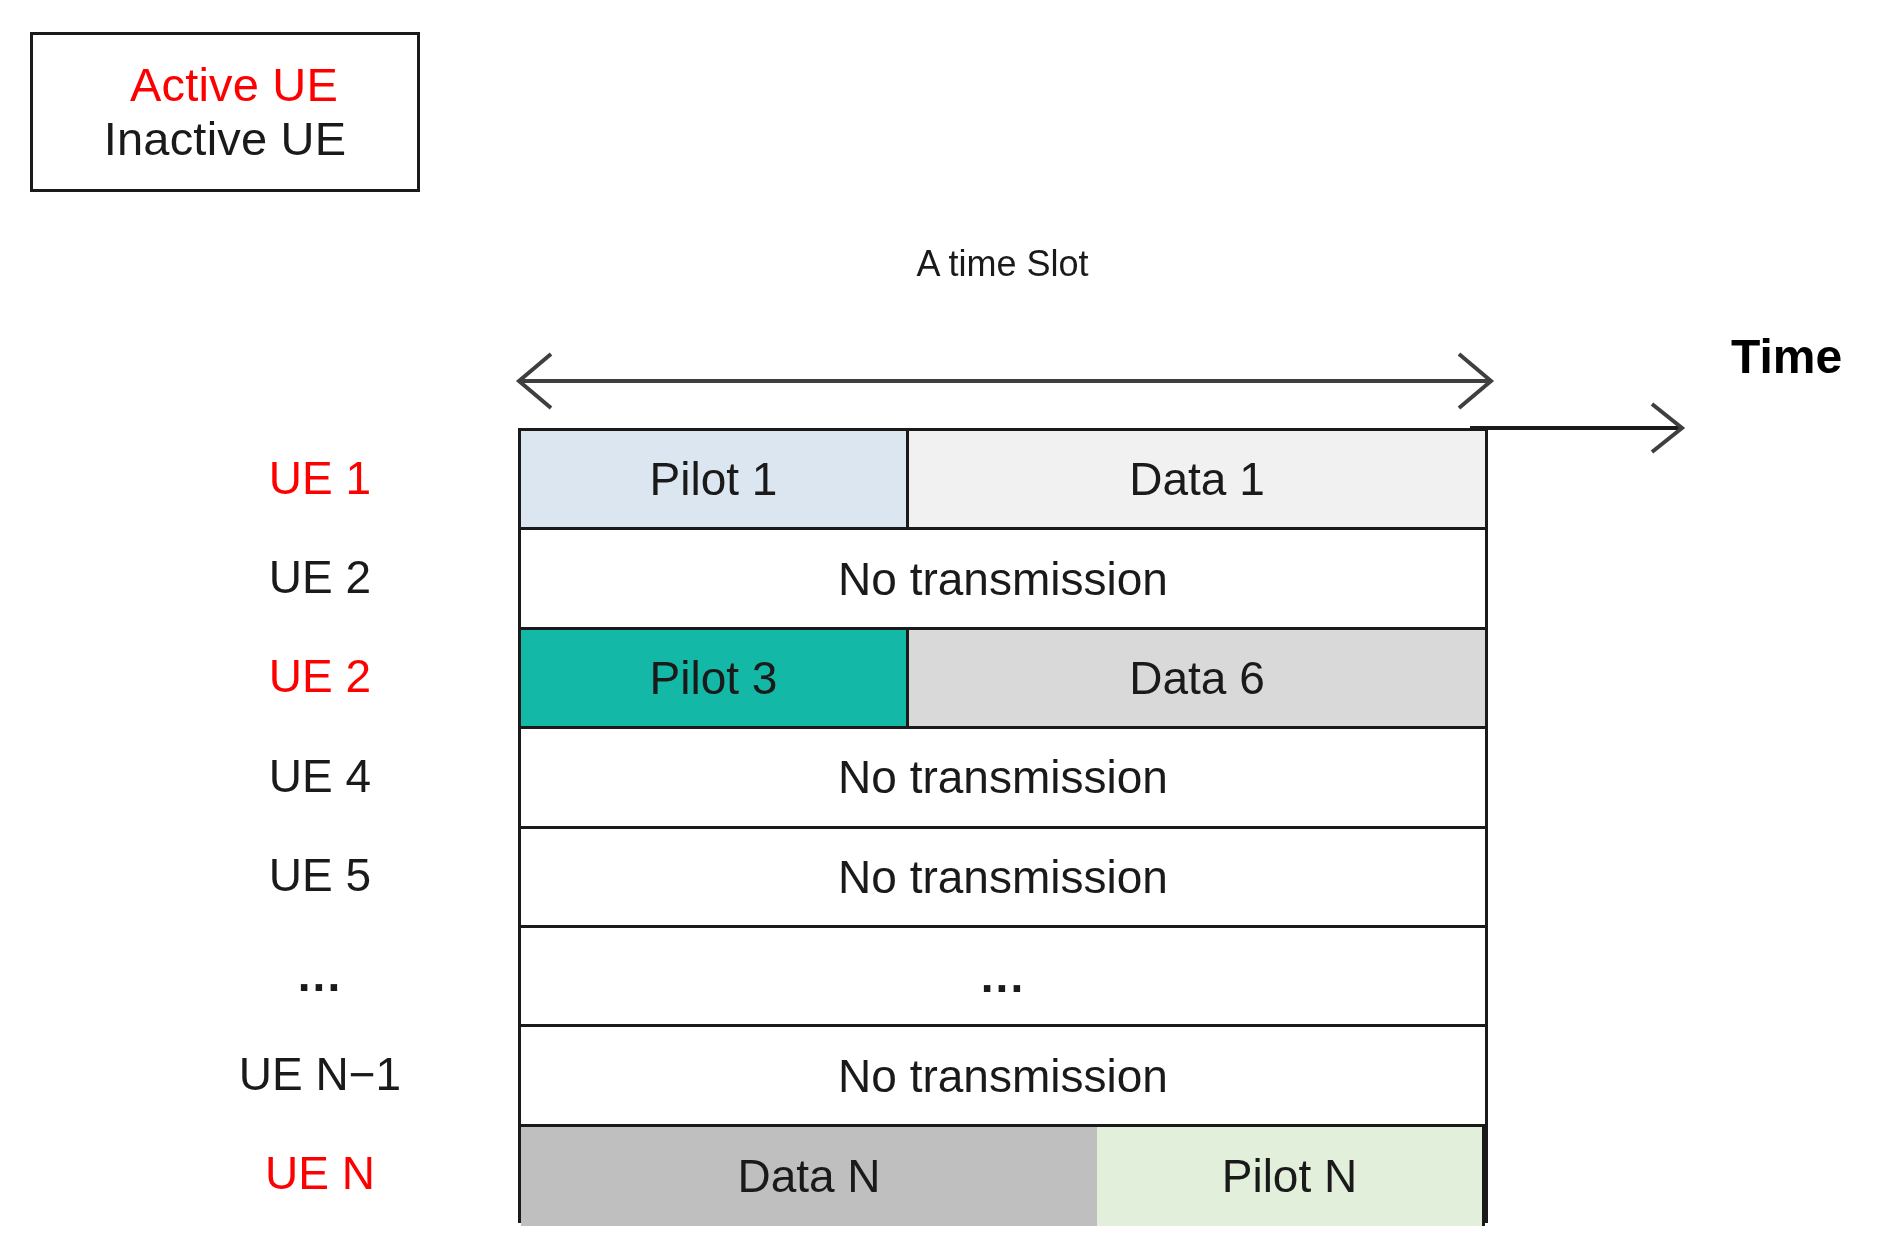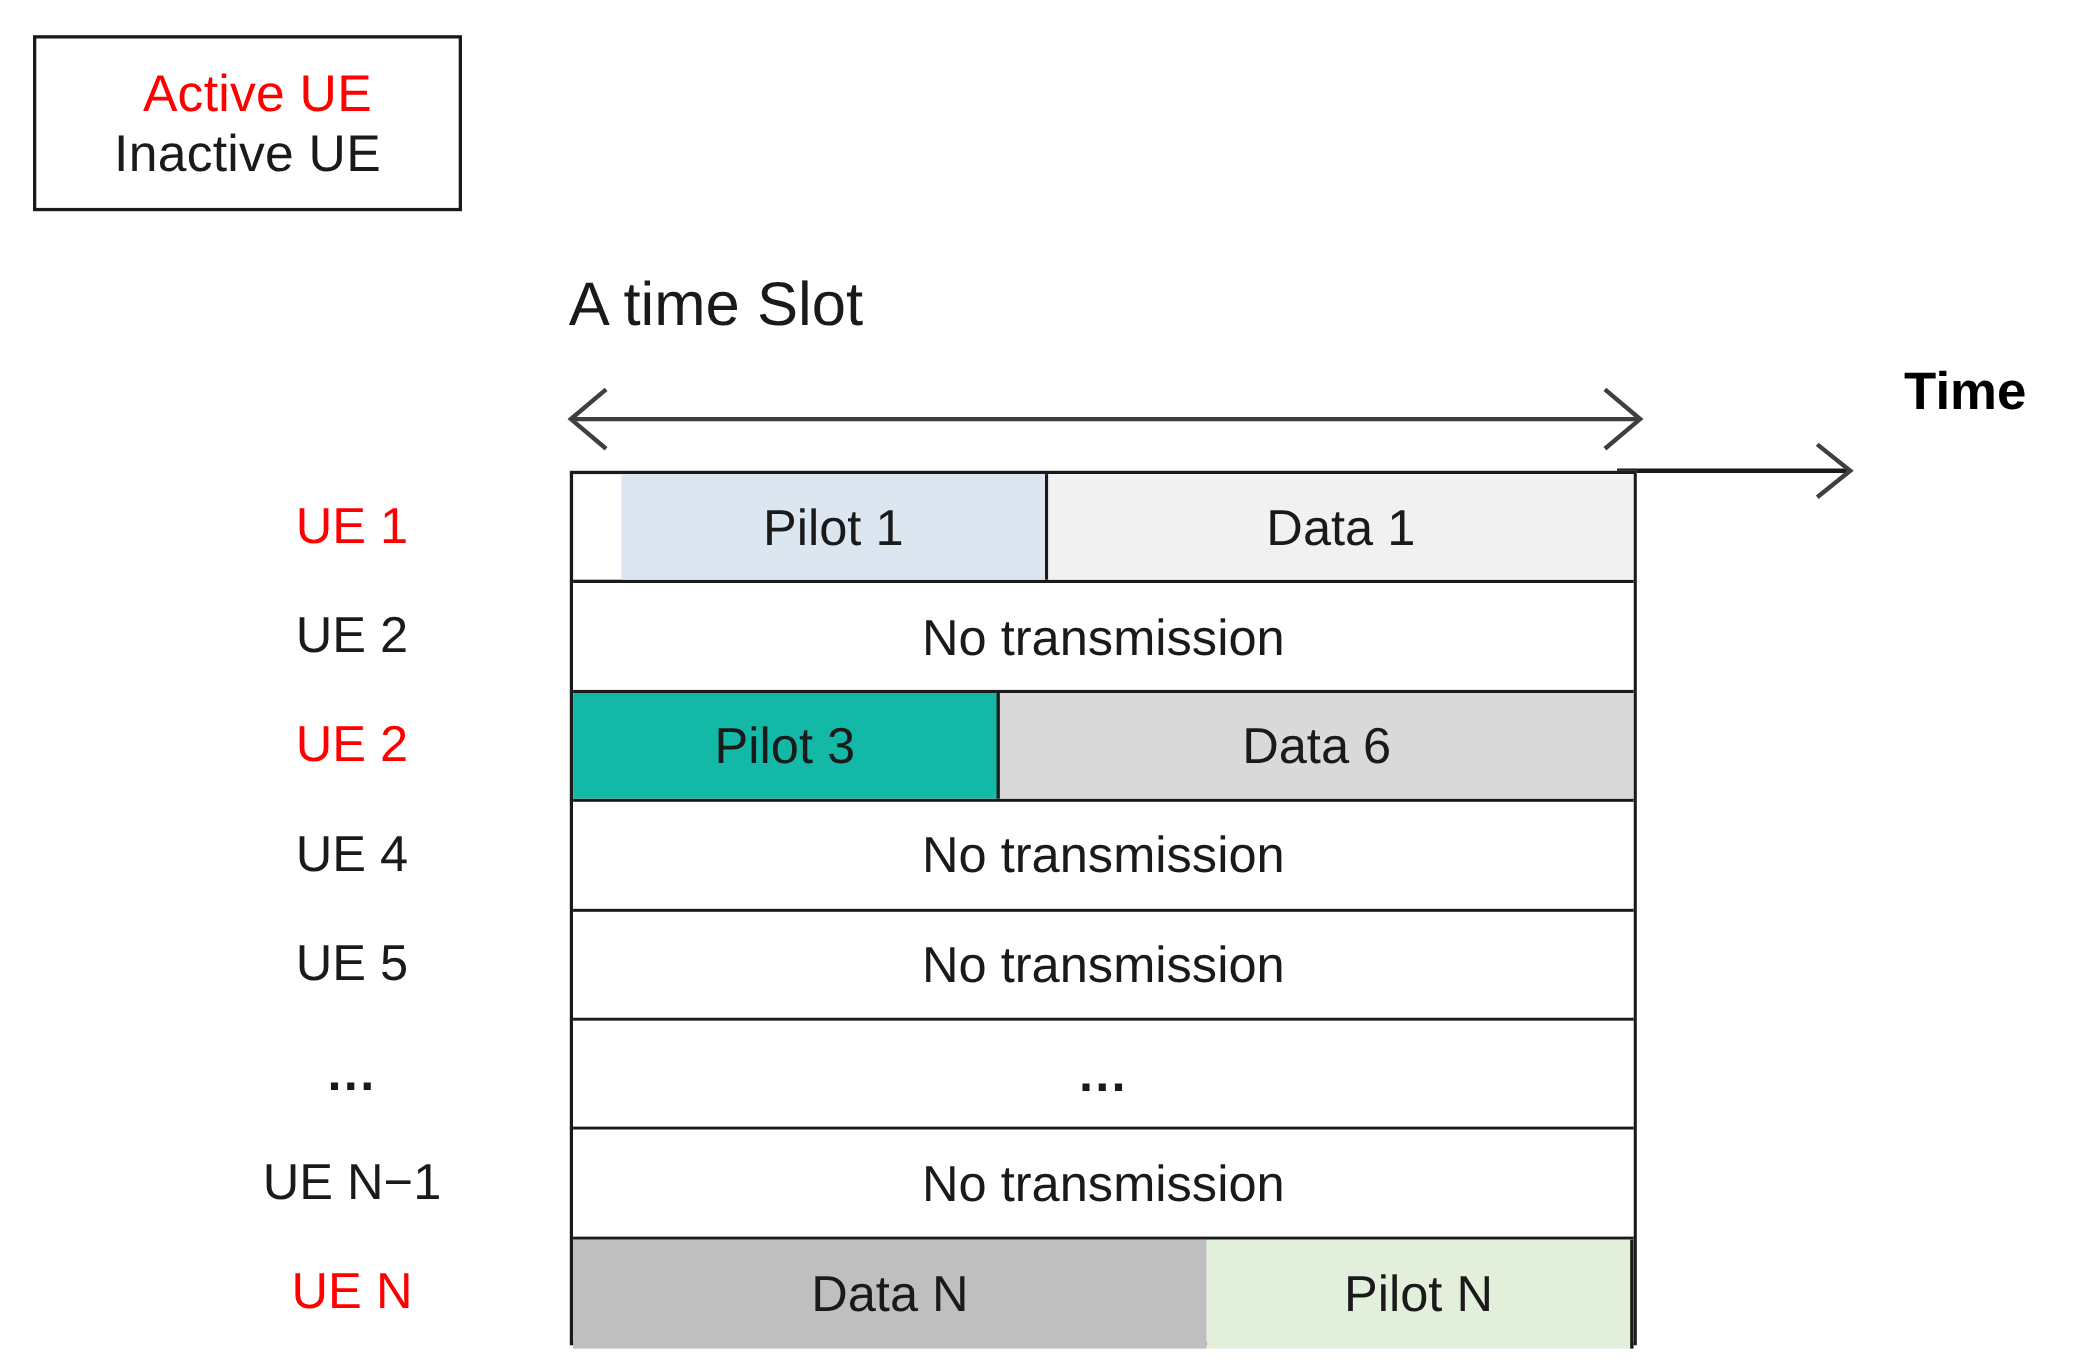--- a/index.html
+++ b/index.html
@@ -39,22 +39,22 @@
   }
   #legend-box .legend-active { color: #ff0000; margin-bottom: 6px; margin-left: 18px; }
   #legend-box .legend-inactive { color: #1a1a1a; }
 
   
   #slot-caption {
     position: absolute;
     left: 517px;
     top: 243px;
     width: 971px;
-    text-align: left;
-    font-size: 56px;
+    text-align: center;
+    font-size: 36px;
     color: #1a1a1a;
     white-space: nowrap;
   }
   #slot-arrow {
     position: absolute;
     left: 505px;
     top: 348px;
     width: 1000px;
     height: 66px;
   }
@@ -169,21 +169,21 @@
     <div class="ue-label active">UE 2</div>
     <div class="ue-label">UE 4</div>
     <div class="ue-label">UE 5</div>
     <div class="ue-label ellipsis">...</div>
     <div class="ue-label">UE N−1</div>
     <div class="ue-label active">UE N</div>
   </div>
 
 <div id="slot-table">
     <div class="slot-row">
-      <div class="cell cell-pilot" style="background: rgb(220, 230, 241); margin-left: 44px;">Pilot 1</div>
+      <div class="cell cell-pilot" style="background: rgb(220, 230, 241);">Pilot 1</div>
       <div class="cell cell-data" style="background: rgb(241, 241, 241);">Data 1</div>
     </div>
     <div class="slot-row">
       <div class="cell cell-span" style="background: rgb(255, 255, 255);">No transmission</div>
     </div>
     <div class="slot-row">
       <div class="cell cell-pilot" style="background: #14b8a6;">Pilot 3</div>
       <div class="cell cell-data" style="background: rgb(217, 217, 217);">Data 6</div>
     </div>
     <div class="slot-row">

